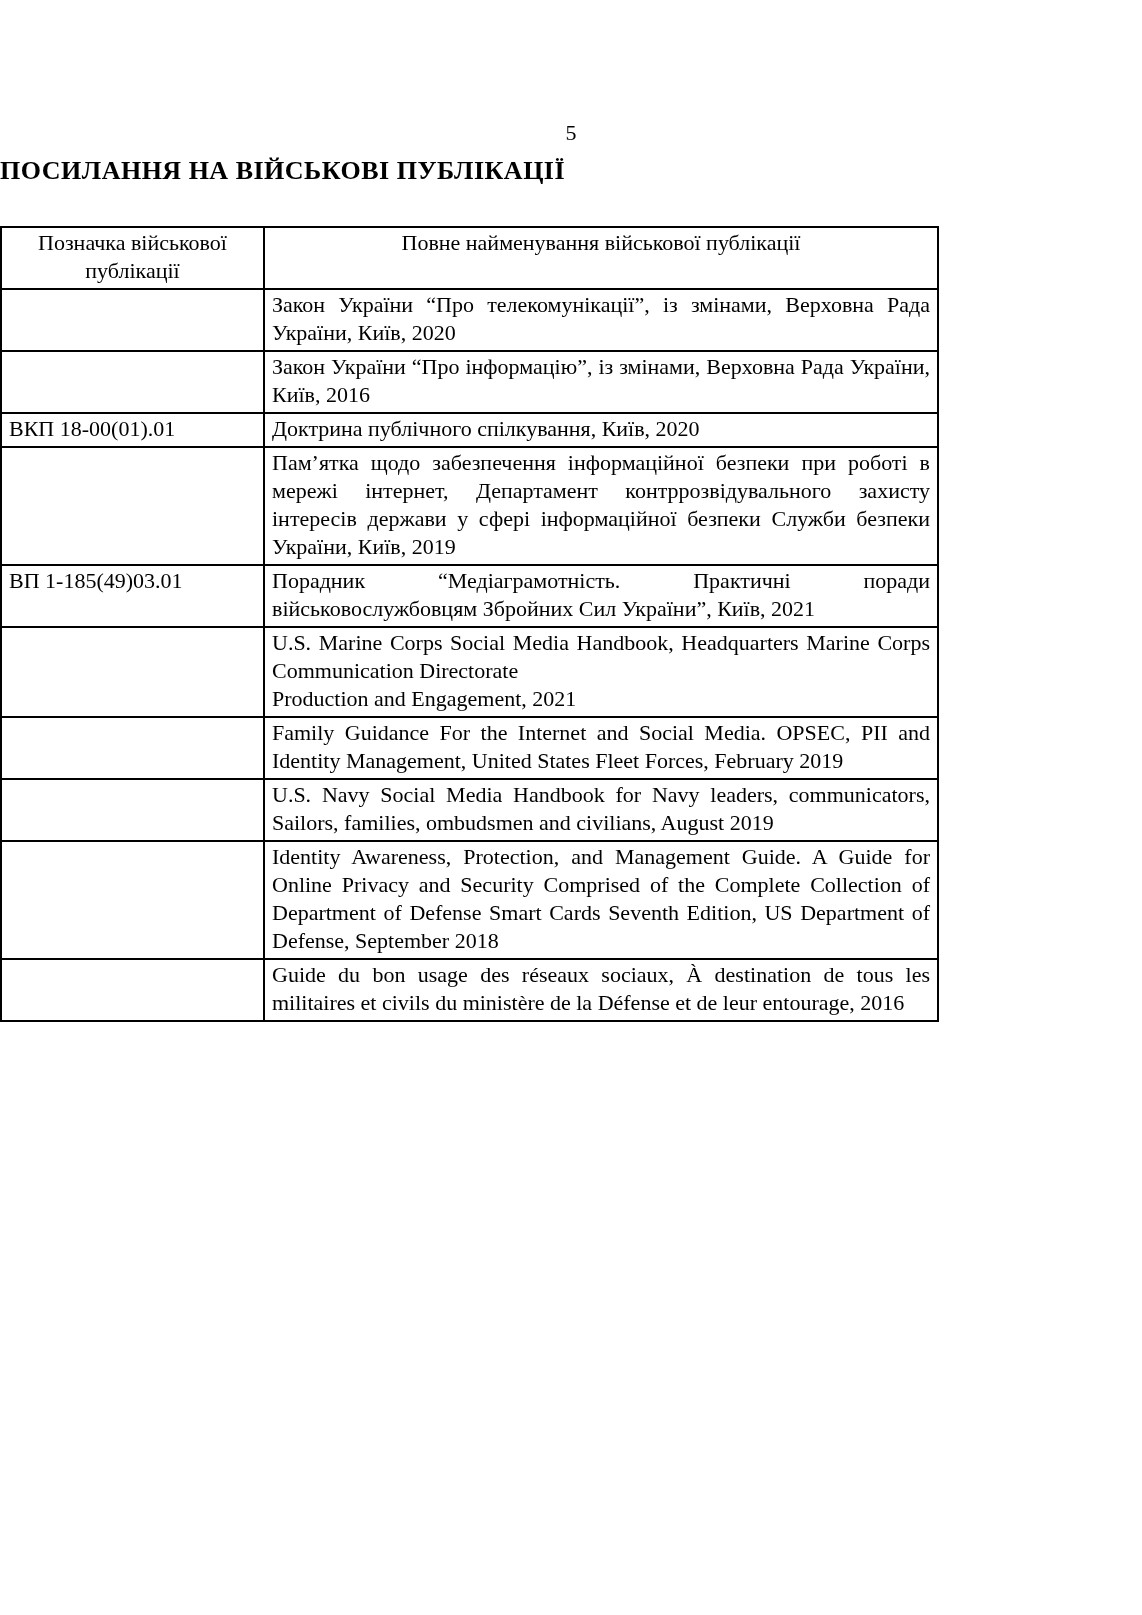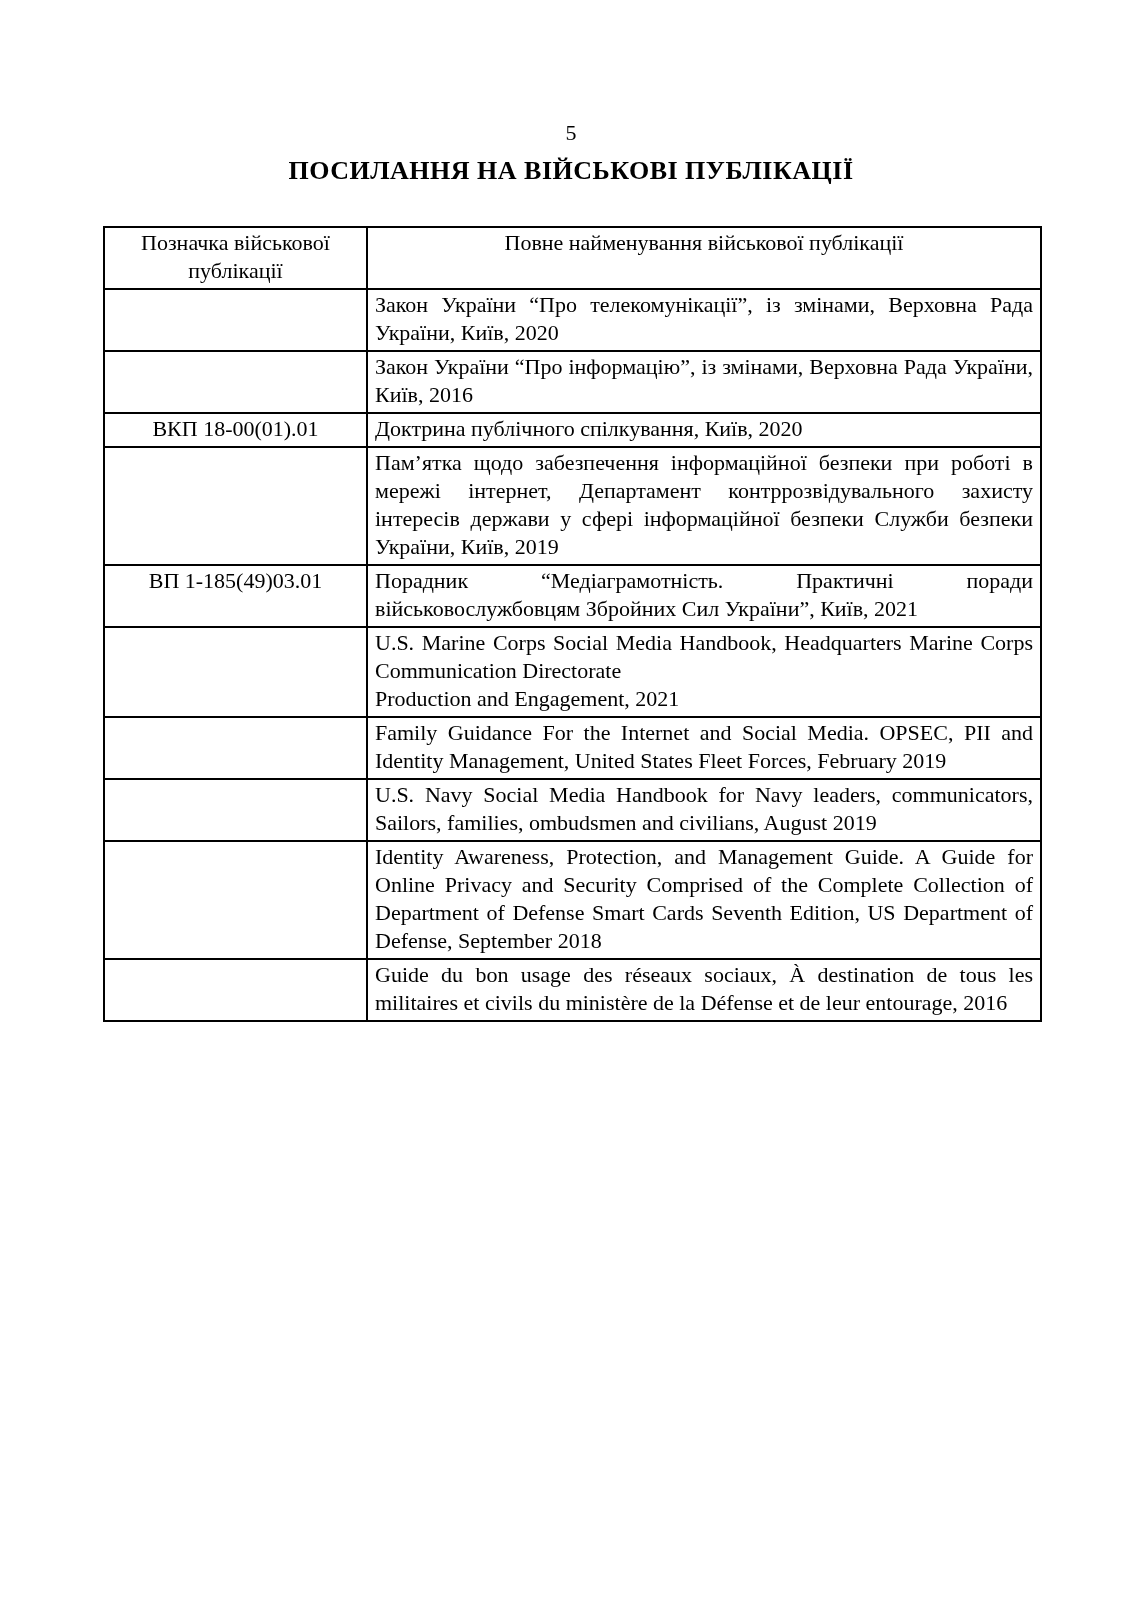--- a/index.html
+++ b/index.html
@@ -18,50 +18,49 @@
     padding-top: 120px;
     overflow: hidden;
   }
   .page-number {
     text-align: center;
     font-size: 22px;
     line-height: 26px;
     margin: 0 0 10px 0;
   }
   .page-title {
-    text-align: center;
+    text-align: left;
     font-size: 26px;
     font-weight: bold;
     letter-spacing: 0.5px;
     line-height: 30px;
     margin: 2px 0 40px 0;
   }
   table.refs-table {
     border-collapse: collapse;
     table-layout: fixed;
-    margin-left: 103px;
     width: 937px;
   }
   .col-mark { width: 263px; }
   .col-name { width: 674px; }
   table.refs-table th,
   table.refs-table td {
     border: 2px solid #000000;
     font-size: 22px;
     line-height: 28px;
     vertical-align: top;
     padding: 1px 7px 3px 7px;
     box-sizing: border-box;
     font-weight: normal;
   }
   th.header-cell {
     text-align: center;
   }
   td.mark-cell {
-    text-align: center;
+    text-align: left;
   }
   td.name-cell {
     text-align: justify;
     white-space: pre-line;
   }
 </style>
 </head>
 <body>
 
 <div class="page">

